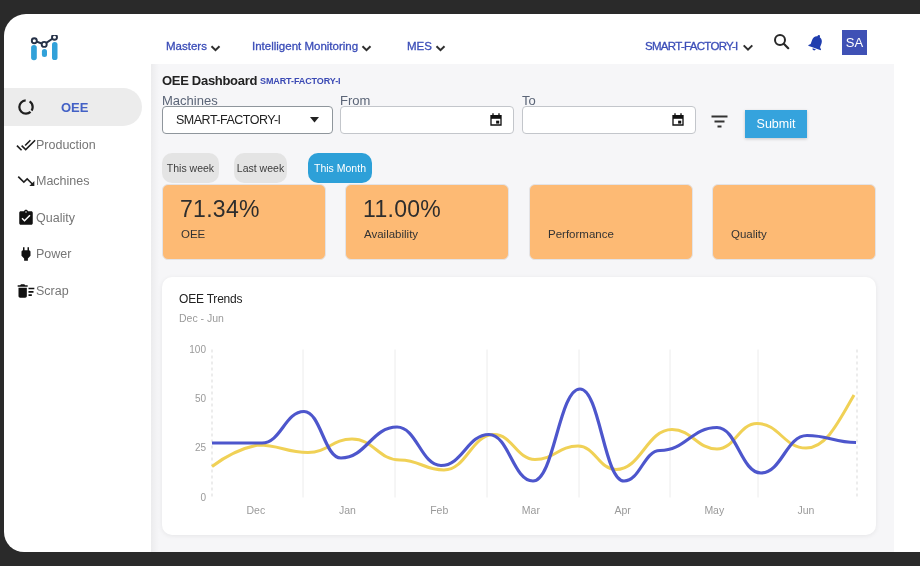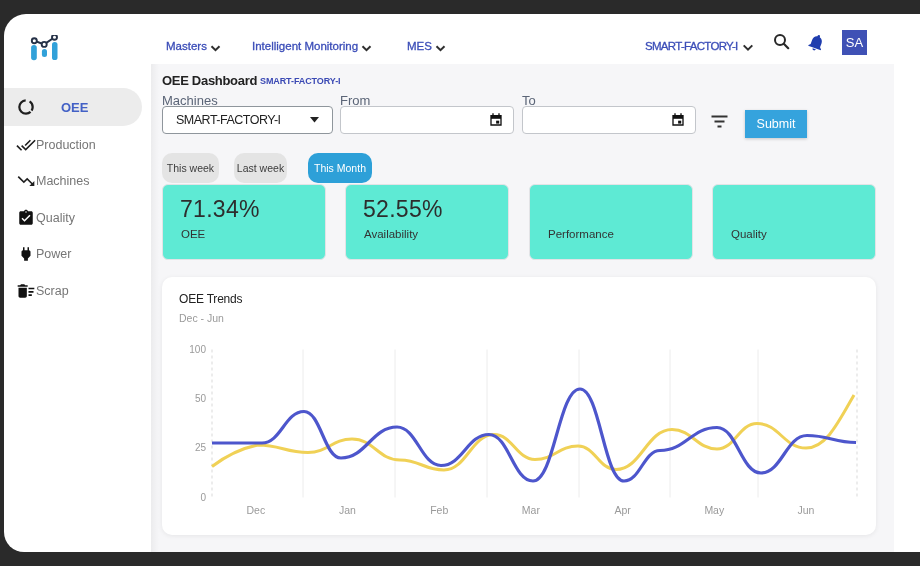--- a/index.html
+++ b/index.html
@@ -18,21 +18,21 @@
 .pill{left:0;top:88px;width:138px;height:38px;background:#ececec;border-radius:0 19px 19px 0}
 .srow{display:flex;align-items:center;color:#767676;font-size:12.5px}
 .srow .ic{width:20px;display:flex;justify-content:center}
 .srow .txt{}
 .active-txt{color:#4361c6;font-weight:bold;font-size:13px}
 
 .flabel{font-size:13px;color:#5b6577}
 .inputbox{height:28px;background:#fff;border:1px solid #c3c6cb;border-radius:4px;display:flex;align-items:center}
 .chip{height:30px;border-radius:10px;background:#e4e4e4;color:#3c3c3c;font-size:10.5px;display:flex;align-items:center;justify-content:center}
 .chip.on{background:#2da0d8;color:#fff}
-.card{background:#5eead4;border:1px solid #e3e3e6;border-radius:6px;width:164px;height:76px;top:184px}
+.card{background:#fdba74;border:1px solid #e3e3e6;border-radius:6px;width:164px;height:76px;top:184px}
 .num{font-size:23px;letter-spacing:0.3px;color:#2d2d2d;position:absolute;left:17px;top:11px}
 .lbl{font-size:11.5px;color:#333;position:absolute;left:18px;top:43px}
 .chart-card{left:162px;top:277px;width:714px;height:258px;background:#fff;border-radius:10px;box-shadow:0 1px 5px rgba(0,0,0,0.07)}
 </style>
 </head>
 <body>
 <div class="abs bar-top"></div>
 <div class="abs bar-bottom"></div>
 <div class="abs bar-left"></div>
 <div class="abs" style="left:894px;top:14px;width:26px;height:538px;background:#fff"></div>
@@ -170,21 +170,21 @@
 
 <div class="abs chip" style="left:162px;top:153px;width:57px">This week</div>
 <div class="abs chip" style="left:234px;top:153px;width:53px">Last week</div>
 <div class="abs chip on" style="left:308px;top:153px;width:64px">This Month</div>
 
 <div class="abs card" style="left:162px">
     <div class="num">71.34%</div>
     <div class="lbl">OEE</div>
   </div>
 <div class="abs card" style="left:345px">
-    <div class="num">52.55%</div>
+    <div class="num">11.00%</div>
     <div class="lbl">Availability</div>
   </div>
 <div class="abs card" style="left:529px">
     <div class="lbl">Performance</div>
   </div>
 <div class="abs card" style="left:712px">
     <div class="lbl">Quality</div>
   </div>
 
 <div class="abs chart-card"></div>

